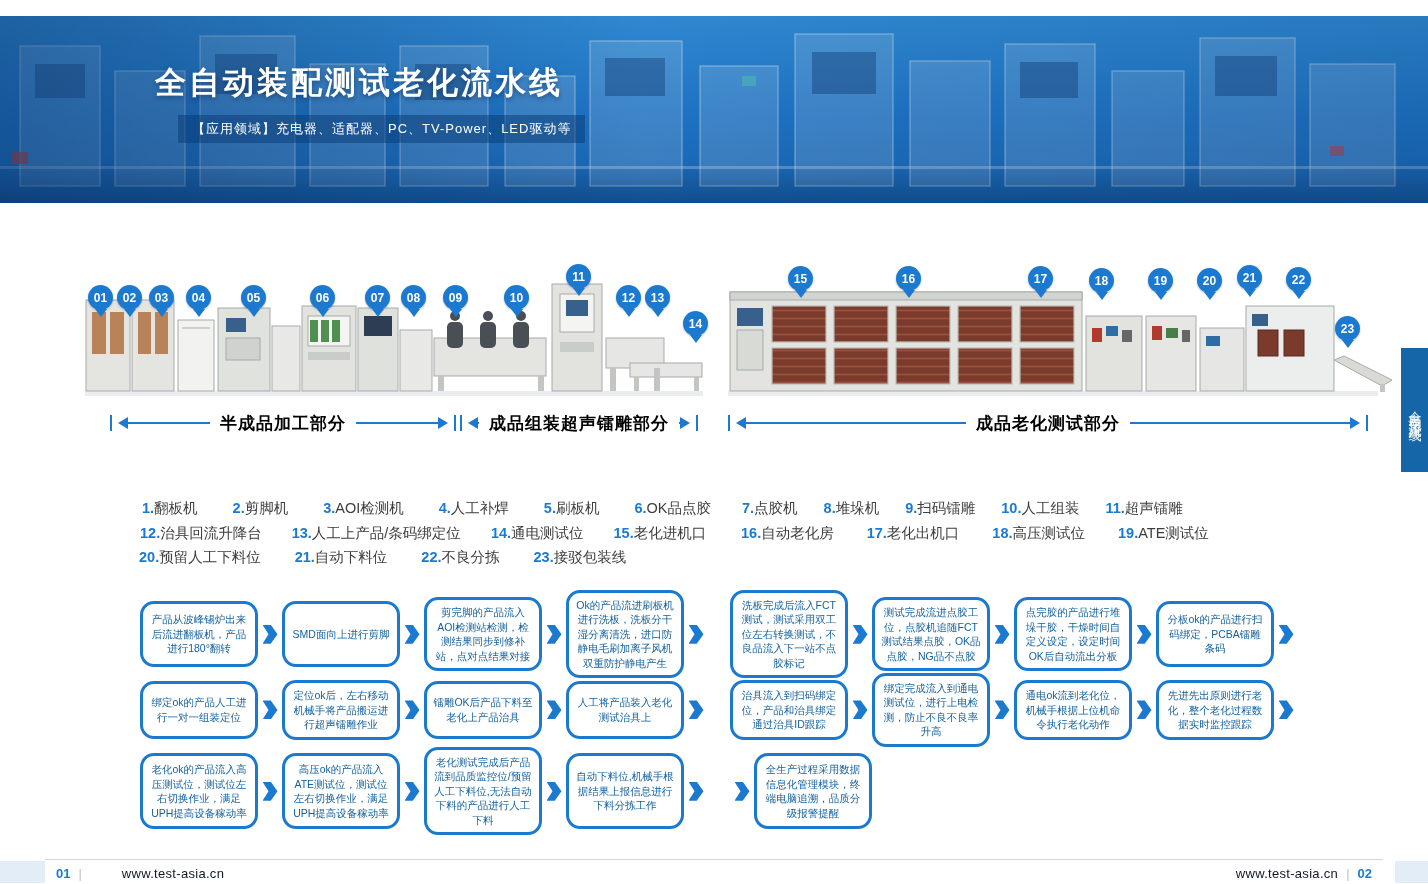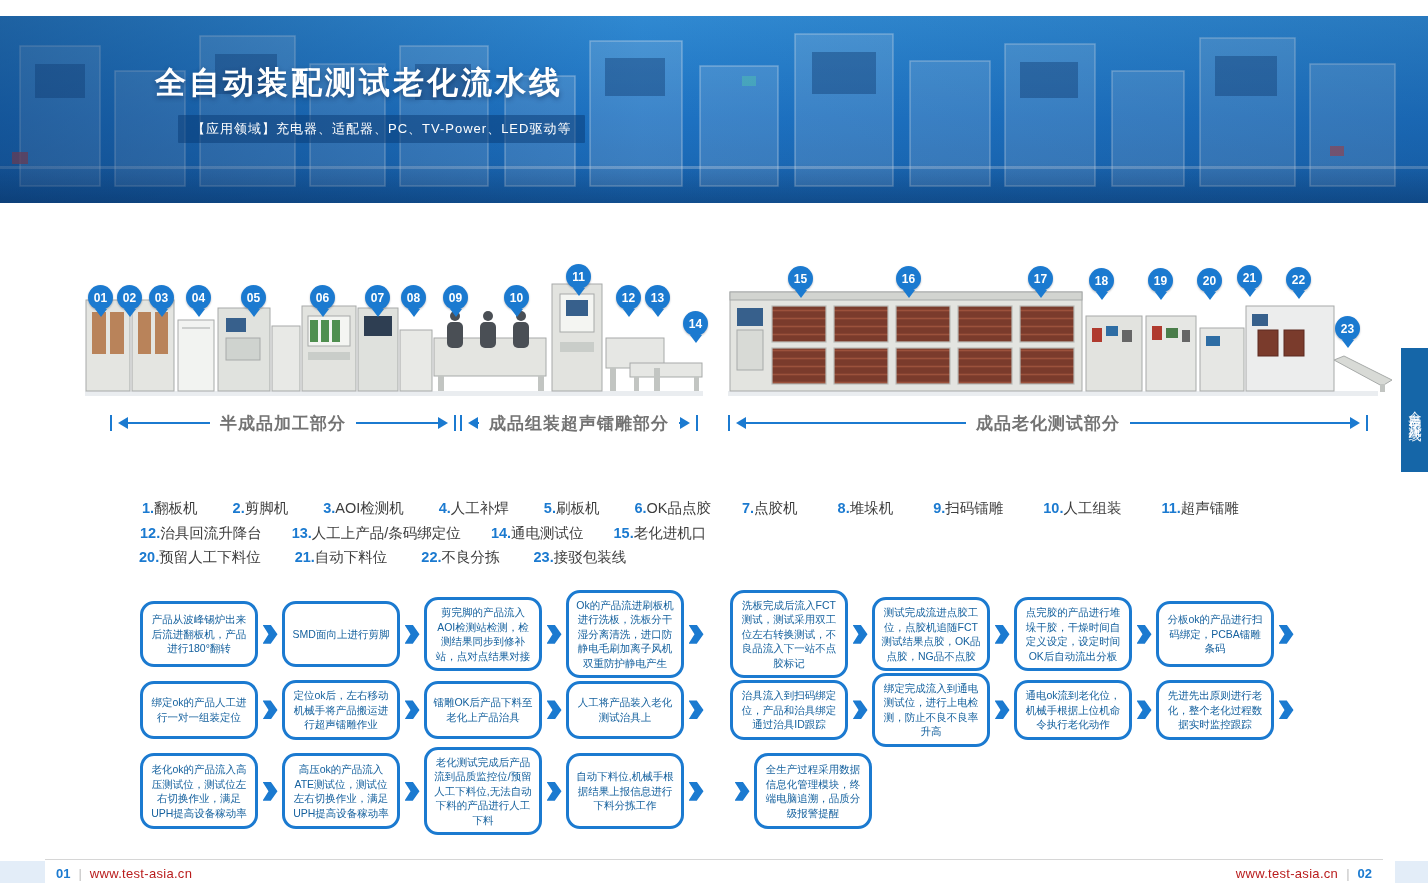--- a/index.html
+++ b/index.html
@@ -31,21 +31,21 @@
     z-index:5; box-shadow:0 1px 2px rgba(0,20,50,.3); }
   .pin::after { content:""; position:absolute; left:50%; bottom:-7px; transform:translateX(-50%);
     border:6px solid transparent; border-top:8px solid #1b7ad0; border-bottom:none; }
 
   
   .section-span { position:absolute; top:395px; height:24px; display:flex; align-items:center; z-index:2; }
   .cap { width:2px; height:16px; background:#1b7ad0; flex:0 0 auto; }
   .arr-l { width:0; height:0; border:6px solid transparent; border-right:10px solid #1b7ad0; flex:0 0 auto; }
   .arr-r { width:0; height:0; border:6px solid transparent; border-left:10px solid #1b7ad0; flex:0 0 auto; }
   .s-line { flex:1 1 auto; height:2px; background:#1b7ad0; }
-  .s-label { font-size:17px; font-weight:bold; color:#737373; padding:0 10px; letter-spacing:1px; white-space:nowrap; }
+  .s-label { font-size:17px; font-weight:bold; color:#000000; padding:0 10px; letter-spacing:1px; white-space:nowrap; }
 
   
   .legend-row { position:absolute; display:flex; align-items:baseline; font-size:14.5px; z-index:2; }
   .legend-item { white-space:nowrap; }
   .legend-item .n { color:#1b7ad0; font-weight:bold; }
   .legend-item .t { color:#3d3d3d; }
 
   
   .flow-row { position:absolute; left:140px; display:flex; align-items:center; z-index:2; }
   .flow-box { width:118px; flex:0 0 118px; border:3px solid #1b7ad0; border-radius:14px; background:#fff;
@@ -63,21 +63,21 @@
   .side-tab { position:absolute; right:0; top:332px; width:27px; height:124px; background:#1566a8;
     color:#fff; writing-mode:vertical-rl; display:flex; align-items:center; justify-content:center;
     font-size:13px; letter-spacing:3px; z-index:6; }
 
   
   .footer-line { position:absolute; left:45px; right:45px; top:843px; height:1px; background:#d6d6d6; }
   .footer-left { position:absolute; left:56px; top:850px; font-size:13px; display:flex; gap:8px; align-items:center; }
   .footer-right { position:absolute; right:56px; top:850px; font-size:13px; display:flex; gap:8px; align-items:center; }
   .page-num { color:#1b7ad0; font-weight:bold; }
   .footer-sep { color:#c0c0c0; }
-  .footer-url { color:#b91c1c; letter-spacing:.3px; }
+  .footer-url { color:#0f172a; letter-spacing:.3px;margin-left:32px; }
   .corner-left  { position:absolute; left:0;  top:845px; width:45px; height:22px; background:#e3edf8; }
   .corner-right { position:absolute; right:0; top:845px; width:33px; height:22px; background:#e3edf8; }
 </style>
 </head>
 <body>
 
 <div class="page">
 
   <div class="banner">
     <svg width="1428" height="187" viewBox="0 0 1428 187" preserveAspectRatio="none">
@@ -325,32 +325,38 @@
   </div>
 
   <div class="legend-row" style="left:142px;top:483px;gap:35px">
     <span class="legend-item"><span class="n">1.</span><span class="t">翻板机</span></span>
     <span class="legend-item"><span class="n">2.</span><span class="t">剪脚机</span></span>
     <span class="legend-item"><span class="n">3.</span><span class="t">AOI检测机</span></span>
     <span class="legend-item"><span class="n">4.</span><span class="t">人工补焊</span></span>
     <span class="legend-item"><span class="n">5.</span><span class="t">刷板机</span></span>
     <span class="legend-item"><span class="n">6.</span><span class="t">OK品点胶</span></span>
   </div>
-  <div class="legend-row" style="left:742px;top:483px;gap:40px">
+  <div class="legend-row" style="left:742px;top:483px;gap:26px">
     <span class="legend-item"><span class="n">7.</span><span class="t">点胶机</span></span>
     <span class="legend-item"><span class="n">8.</span><span class="t">堆垛机</span></span>
     <span class="legend-item"><span class="n">9.</span><span class="t">扫码镭雕</span></span>
     <span class="legend-item"><span class="n">10.</span><span class="t">人工组装</span></span>
     <span class="legend-item"><span class="n">11.</span><span class="t">超声镭雕</span></span>
   </div>
   <div class="legend-row" style="left:140px;top:508px;gap:30px">
     <span class="legend-item"><span class="n">12.</span><span class="t">治具回流升降台</span></span>
     <span class="legend-item"><span class="n">13.</span><span class="t">人工上产品/条码绑定位</span></span>
     <span class="legend-item"><span class="n">14.</span><span class="t">通电测试位</span></span>
     <span class="legend-item"><span class="n">15.</span><span class="t">老化进机口</span></span>
+  </div>
+  <div class="legend-row" style="left:741px;top:508px;gap:33px">
+    <span class="legend-item"><span class="n">16.</span><span class="t">自动老化房</span></span>
+    <span class="legend-item"><span class="n">17.</span><span class="t">老化出机口</span></span>
+    <span class="legend-item"><span class="n">18.</span><span class="t">高压测试位</span></span>
+    <span class="legend-item"><span class="n">19.</span><span class="t">ATE测试位</span></span>
   </div>
   <div class="legend-row" style="left:139px;top:532px;gap:34px">
     <span class="legend-item"><span class="n">20.</span><span class="t">预留人工下料位</span></span>
     <span class="legend-item"><span class="n">21.</span><span class="t">自动下料位</span></span>
     <span class="legend-item"><span class="n">22.</span><span class="t">不良分拣</span></span>
     <span class="legend-item"><span class="n">23.</span><span class="t">接驳包装线</span></span>
   </div>
 
   <div class="flow-row row1" style="top:574px">
     <div class="flow-box">产品从波峰锡炉出来后流进翻板机，产品进行180°翻转</div>

